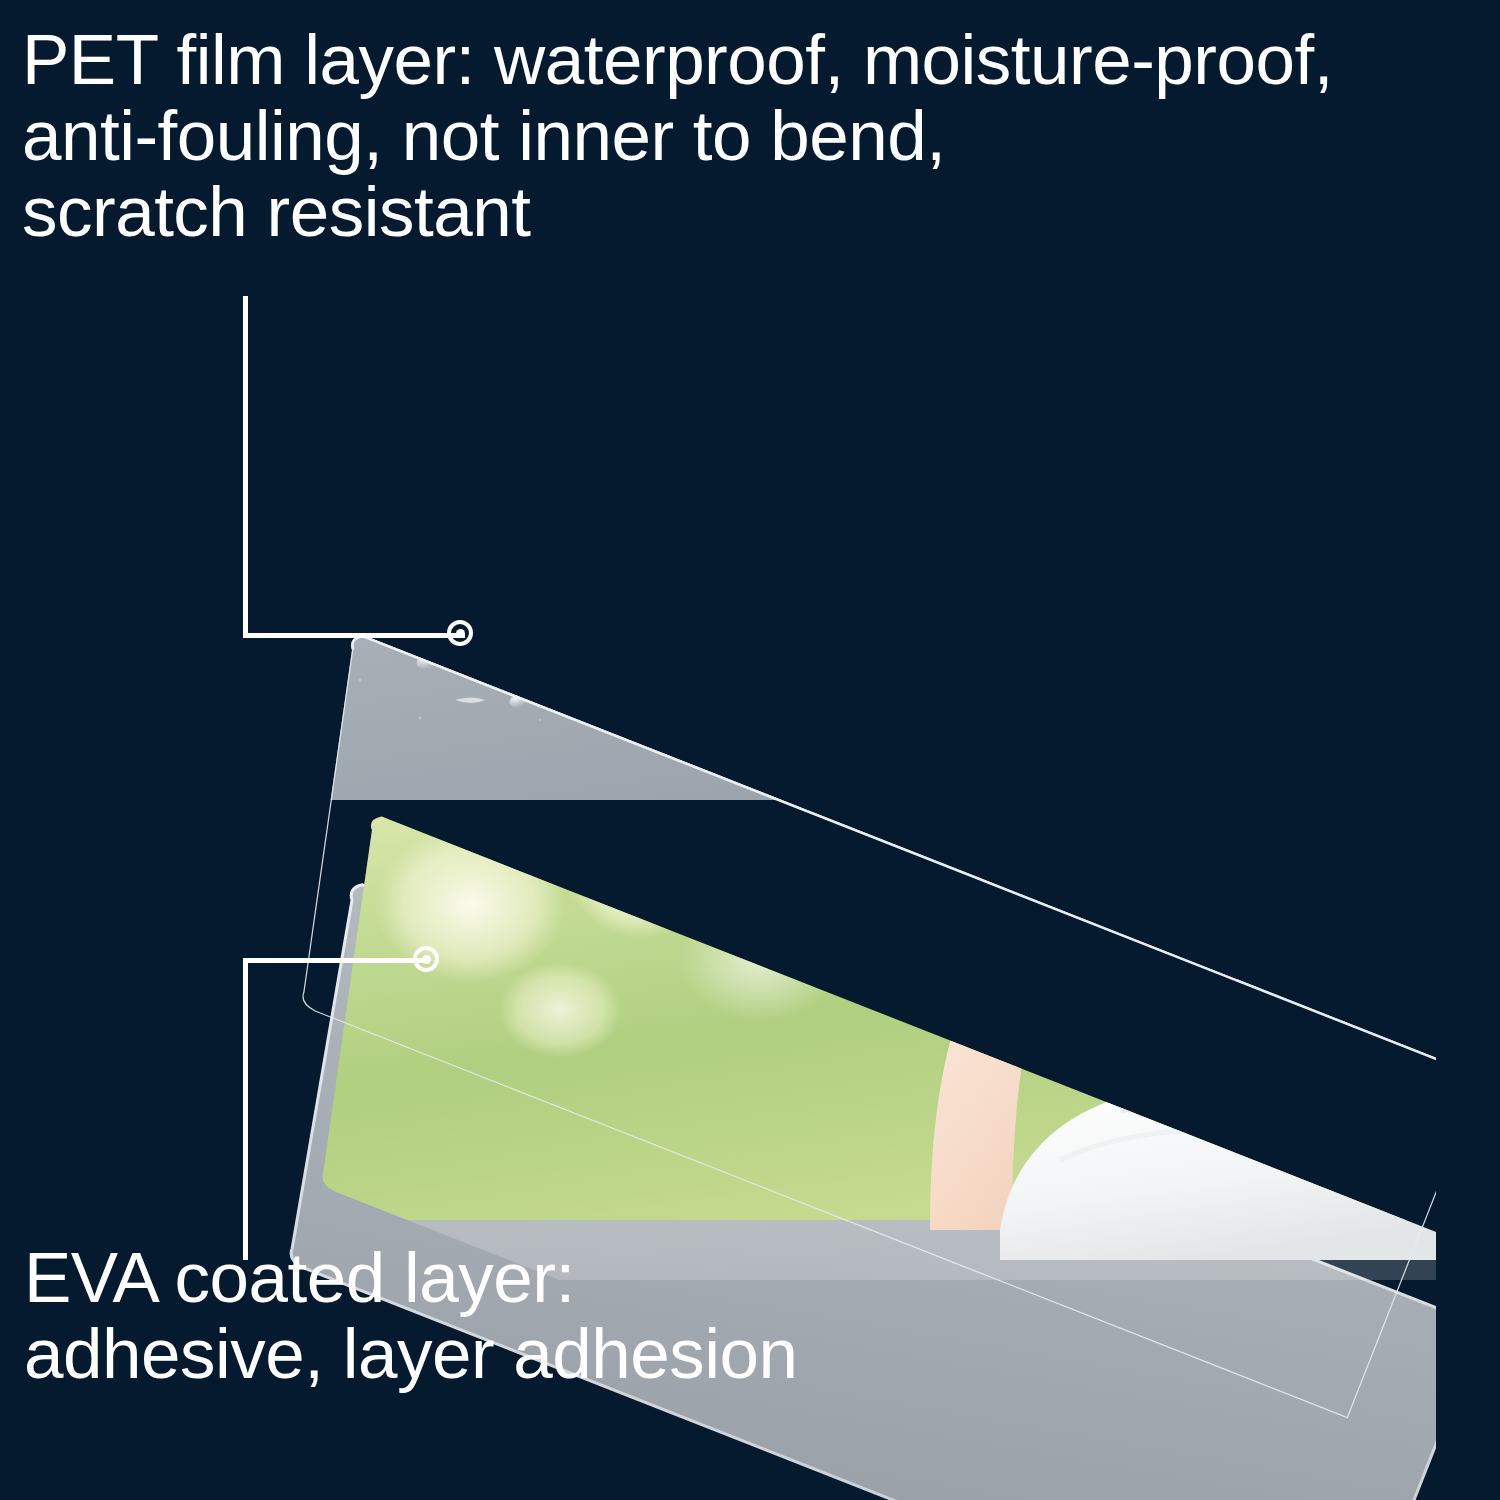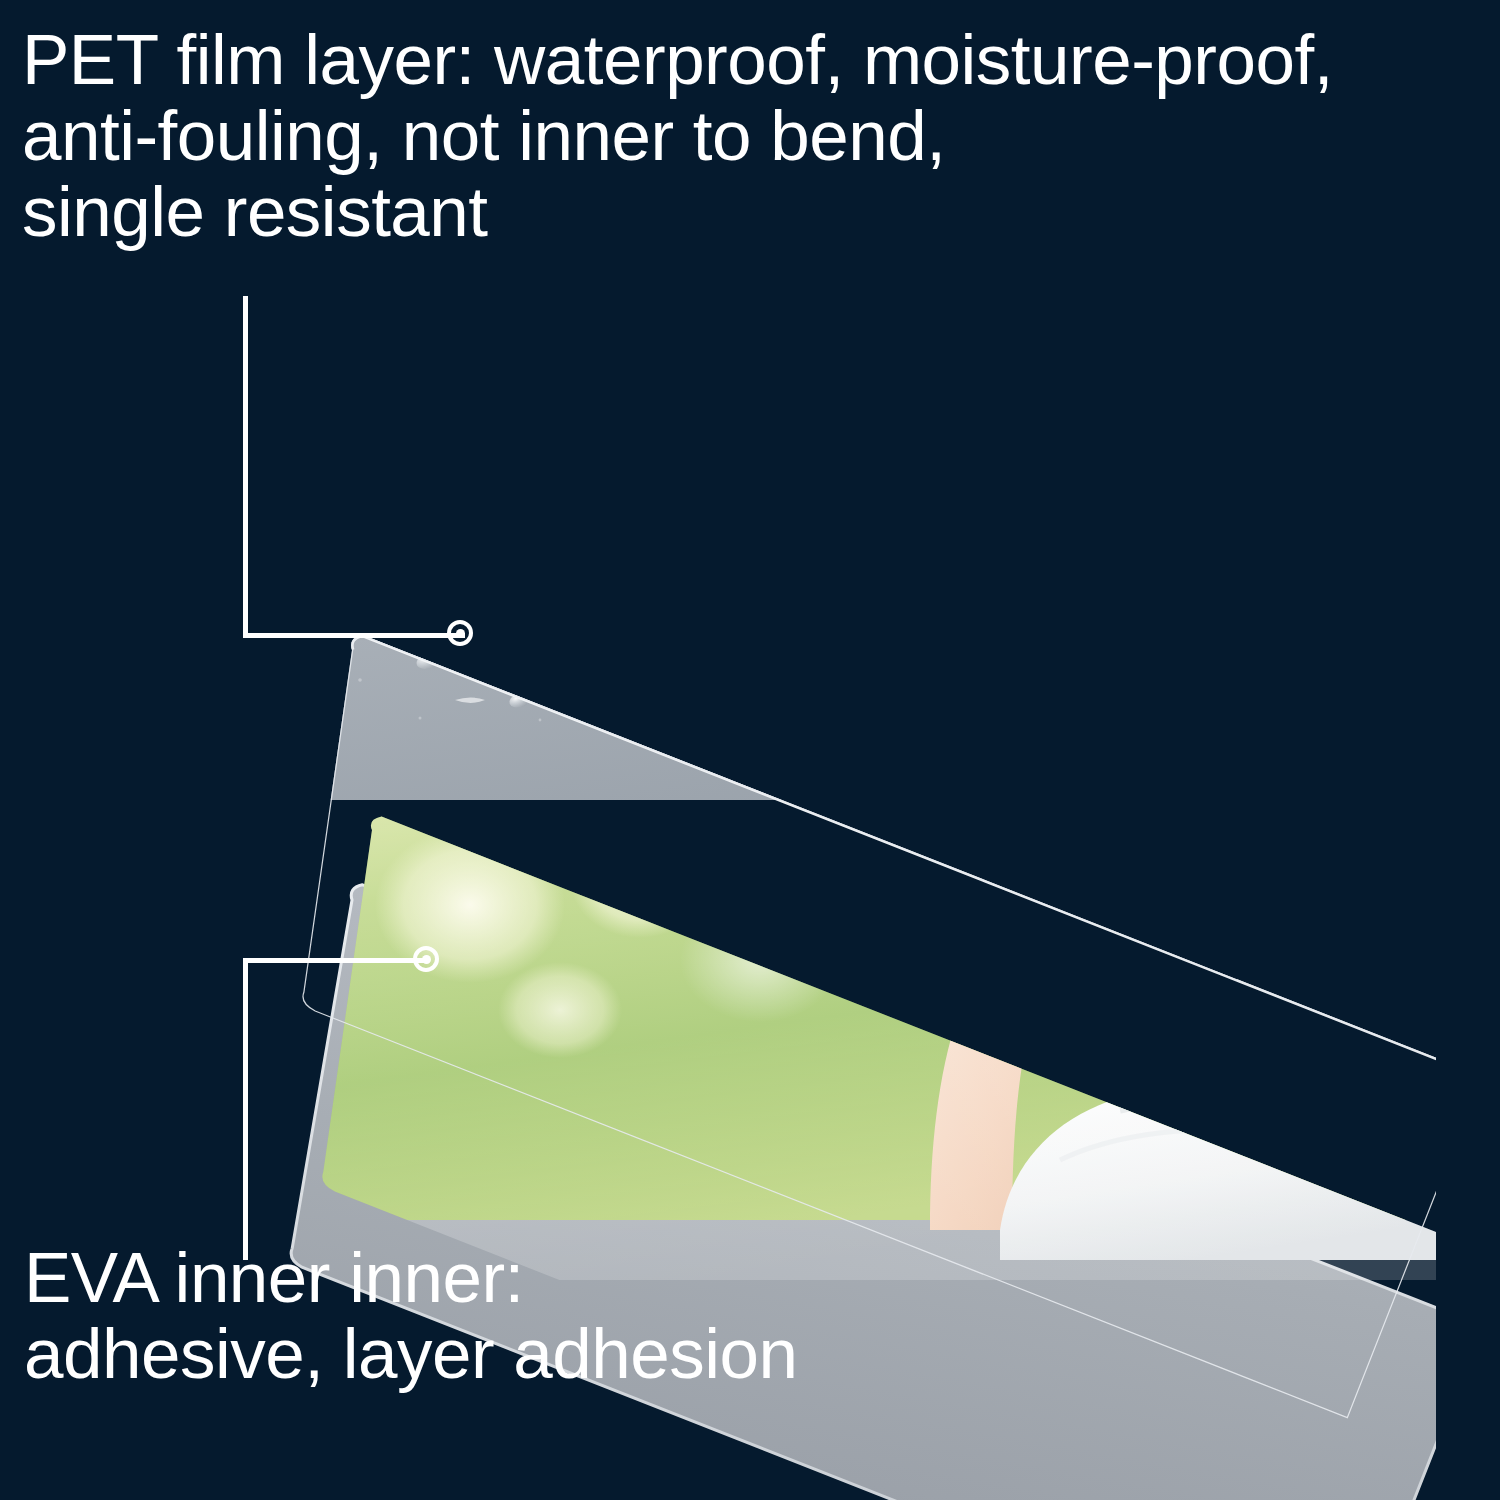--- a/index.html
+++ b/index.html
@@ -456,21 +456,21 @@
 
   <div class="callout" id="callout-eva">
     <div class="cl-h"></div>
     <div class="cl-v"></div>
     <div class="ring"></div>
   </div>
 
   <div class="textblock" id="top-text">
     <span class="ln">PET film layer: waterproof, moisture-proof,</span>
     <span class="ln">anti-fouling, not inner to bend,</span>
-    <span class="ln">single resistant</span>
+    <span class="ln">scratch resistant</span>
   </div>
 
   <div class="textblock" id="bottom-text">
-    <span class="ln">EVA inner inner:</span>
+    <span class="ln">EVA coated layer:</span>
     <span class="ln">adhesive, layer adhesion</span>
   </div>
 
 </div>
 
 </body></html>

